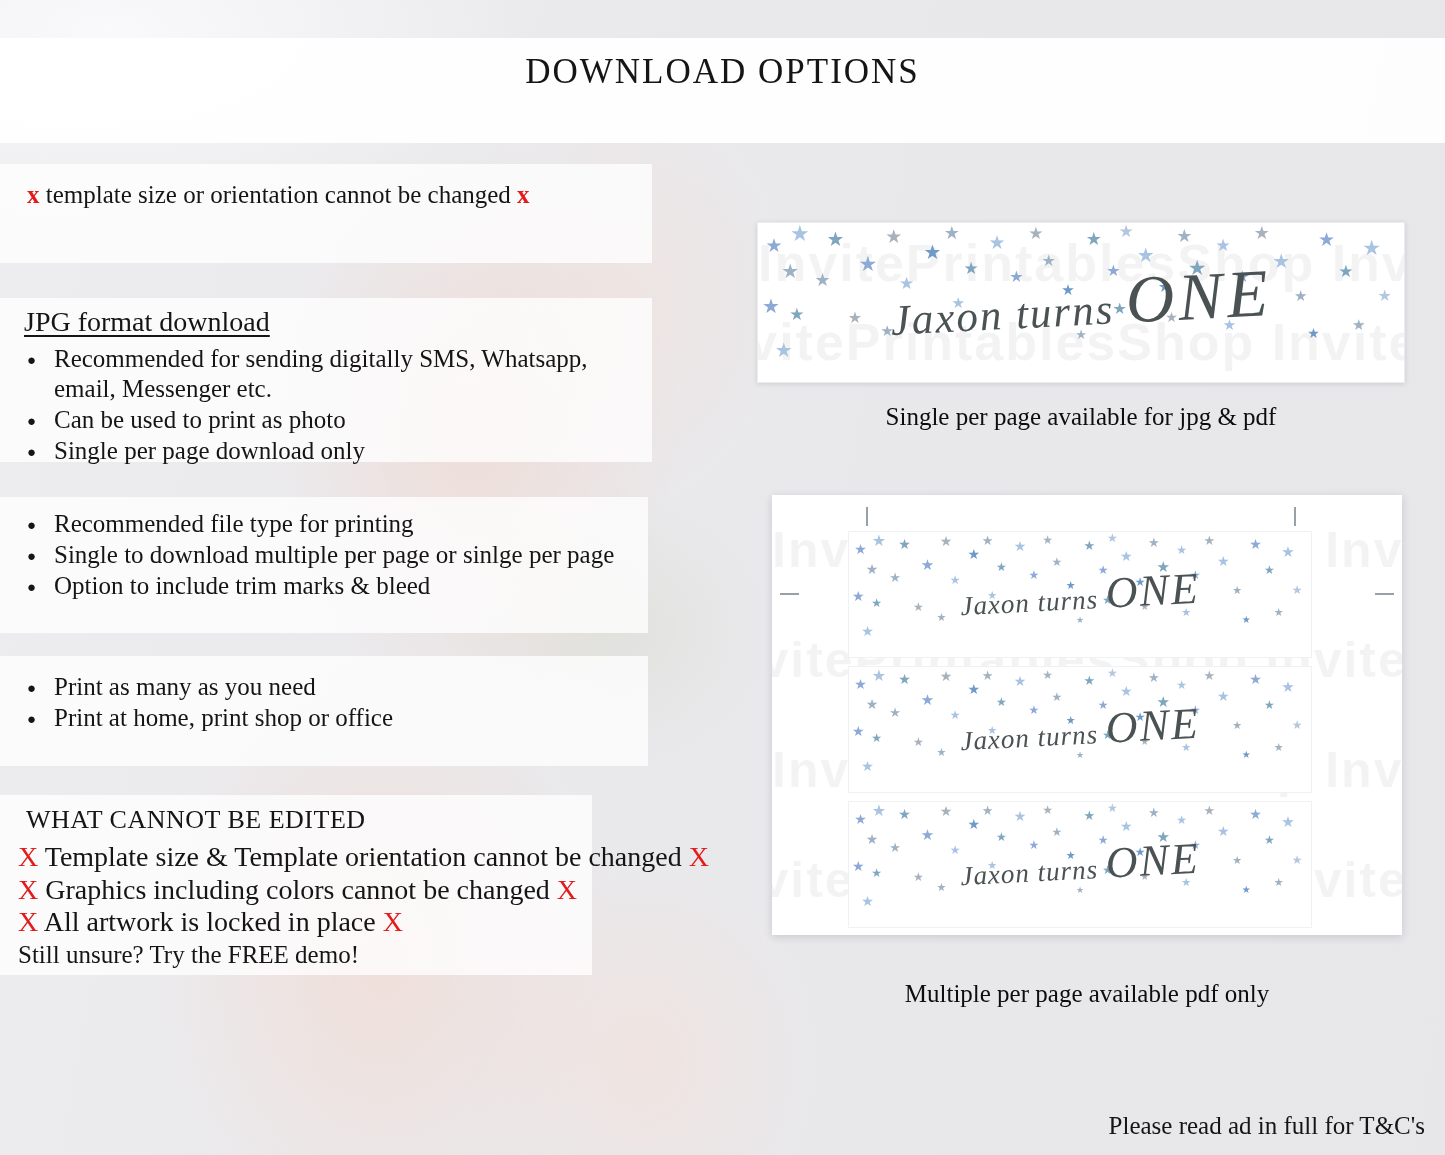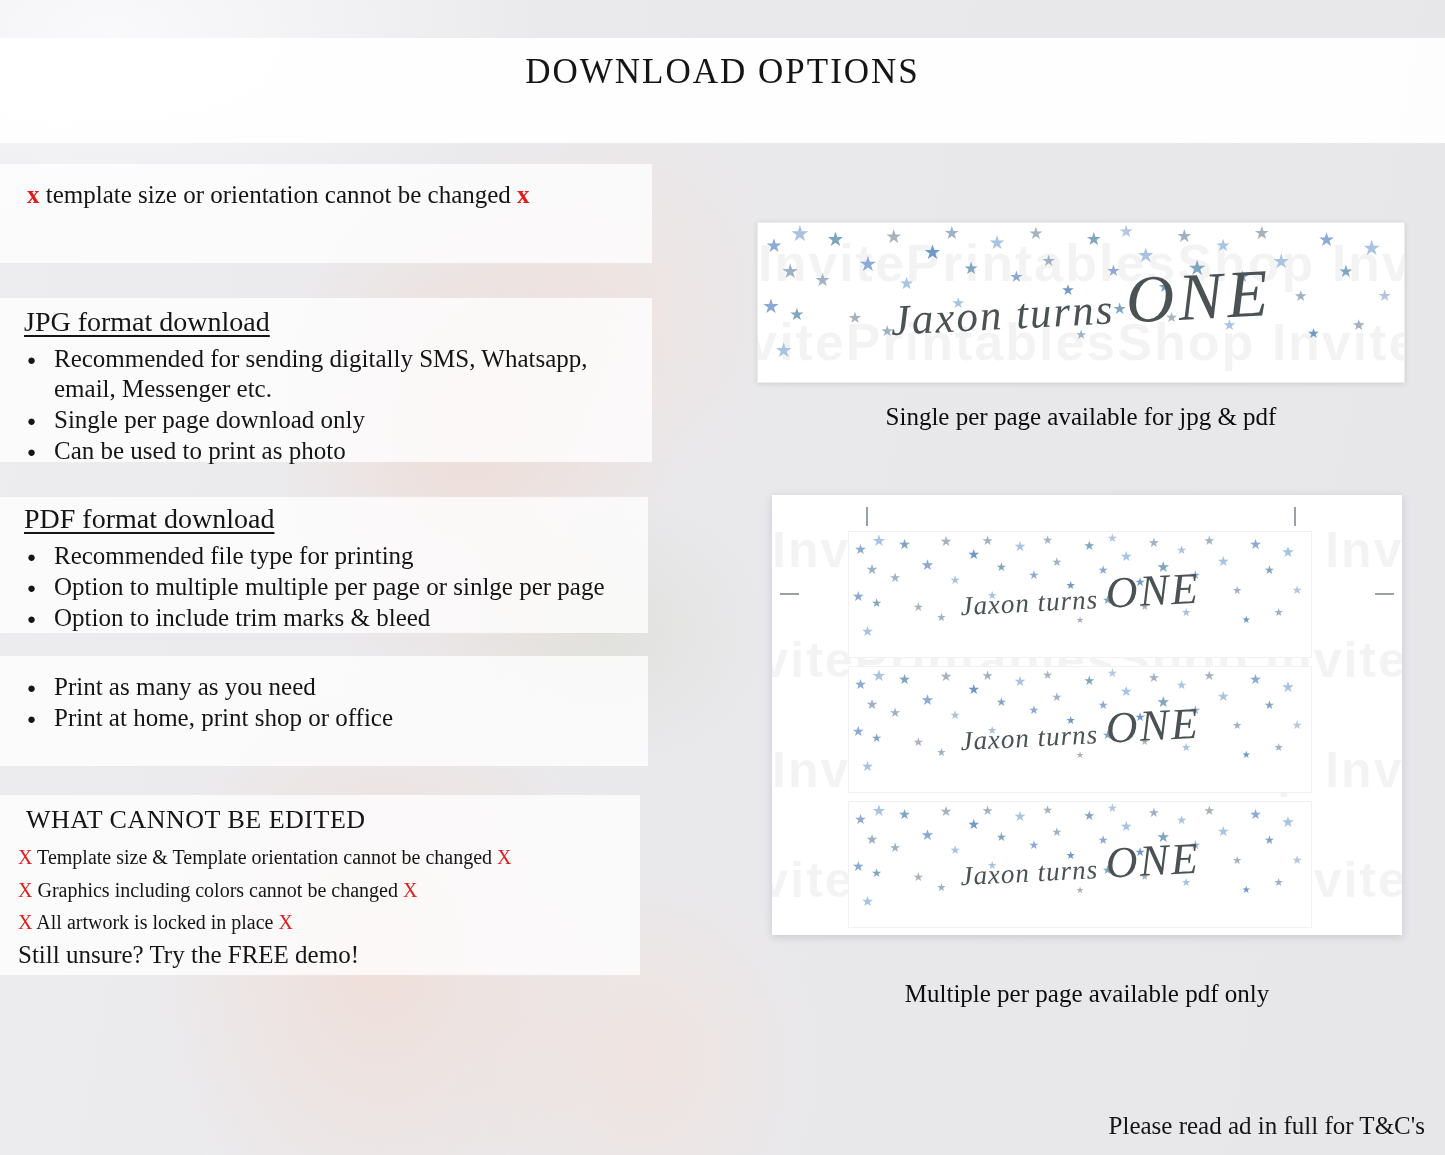--- a/index.html
+++ b/index.html
@@ -15,39 +15,39 @@
       radial-gradient(260px 300px at 640px 1060px, rgba(243,224,217,0.6), rgba(243,224,217,0) 70%),
       linear-gradient(100deg,#ededf0 0%,#e9e9ec 45%,#e7e7ea 100%);
   }
   
   .band{position:absolute;left:0;background:rgba(255,255,255,0.78);box-sizing:border-box;}
   .band-header{top:38px;width:100%;height:105px;background:rgba(255,255,255,0.92);text-align:center;}
   .band-size{top:164px;width:652px;height:99px;padding:8px 0 0 27px;}
   .band-jpg{top:298px;width:652px;height:164px;padding:8px 12px 0 24px;}
   .band-pdf{top:497px;width:648px;height:136px;padding:6px 12px 0 24px;}
   .band-printing{top:656px;width:648px;height:110px;padding:10px 12px 0 24px;}
-  .band-edit{top:795px;width:640px;height:180px;padding:10px 6px 0 18px;}
+  .band-edit{top:795px;width:592px;height:180px;padding:10px 6px 0 18px;}
 
   .hdr-title{font-size:35px;letter-spacing:2px;margin-top:14px;}
   .hdr-sub{font-size:31px;margin-top:5px;}
 
   .size-h{font-size:51px;line-height:56px;}
   .size-h .uv{border-bottom:3px solid #111;padding:0 4px 2px 2px;}
   .size-note{font-size:25px;margin-top:9px;white-space:nowrap;}
   .rx{color:var(--red,#e31b1b);}
   .size-note .rx{font-weight:bold;}
 
   .sec-title{font-size:28px;text-decoration:underline;text-underline-offset:4px;}
   .sec-title.nou{text-decoration:none;letter-spacing:1px;}
   ul.blist{list-style:none;margin:6px 0 0 0;padding:0;font-size:25px;line-height:30px;}
   ul.blist li{position:relative;padding-left:30px;margin-bottom:1px;}
   ul.blist li::before{content:"\25CF";position:absolute;left:3px;top:1px;font-size:15px;}
 
   .edit-title{font-size:26px;letter-spacing:0.5px;padding-left:8px;}
-  .xlines{margin-top:6px;font-size:20px;line-height:32.5px;}
+  .xlines{margin-top:6px;font-size:28px;line-height:32.5px;}
   .xline{white-space:nowrap;}
   .edit-footer{font-size:25px;line-height:32px;}
 
   
   .label-card{
     position:absolute;left:757px;top:222px;width:648px;height:161px;background:#fff;
     border:1px solid #ececee;box-shadow:0 1px 5px rgba(40,40,60,0.14);box-sizing:border-box;overflow:hidden;
   }
   .starfield{position:absolute;inset:0;}
   .star{position:absolute;line-height:1;transform:translate(-50%,-50%);}
@@ -88,30 +88,29 @@
   </div>
 
   <div class="band band-size">
     <div class="size-note"><span class="rx">x</span> <span>template size or orientation cannot be changed</span> <span class="rx">x</span></div>
   </div>
 
   <div class="band band-jpg">
     <div class="sec-title">JPG format download</div>
     <ul class="blist">
         <li>Recommended for sending digitally SMS, Whatsapp, email, Messenger etc.</li>
+        <li>Can be used to print as photo</li>
         <li>Single per page download only</li>
-        <li>Can be used to print as photo</li>
       </ul>
   </div>
 
   <div class="band band-pdf">
-    <div class="sec-title">PDF format download</div>
     <ul class="blist">
         <li>Recommended file type for printing</li>
-        <li>Option to multiple multiple per page or sinlge per page</li>
+        <li>Single to download multiple per page or sinlge per page</li>
         <li>Option to include trim marks &amp; bleed</li>
       </ul>
   </div>
 
   <div class="band band-printing">
     <ul class="blist">
         <li>Print as many as you need</li>
         <li>Print at home, print shop or office</li>
       </ul>
   </div>

